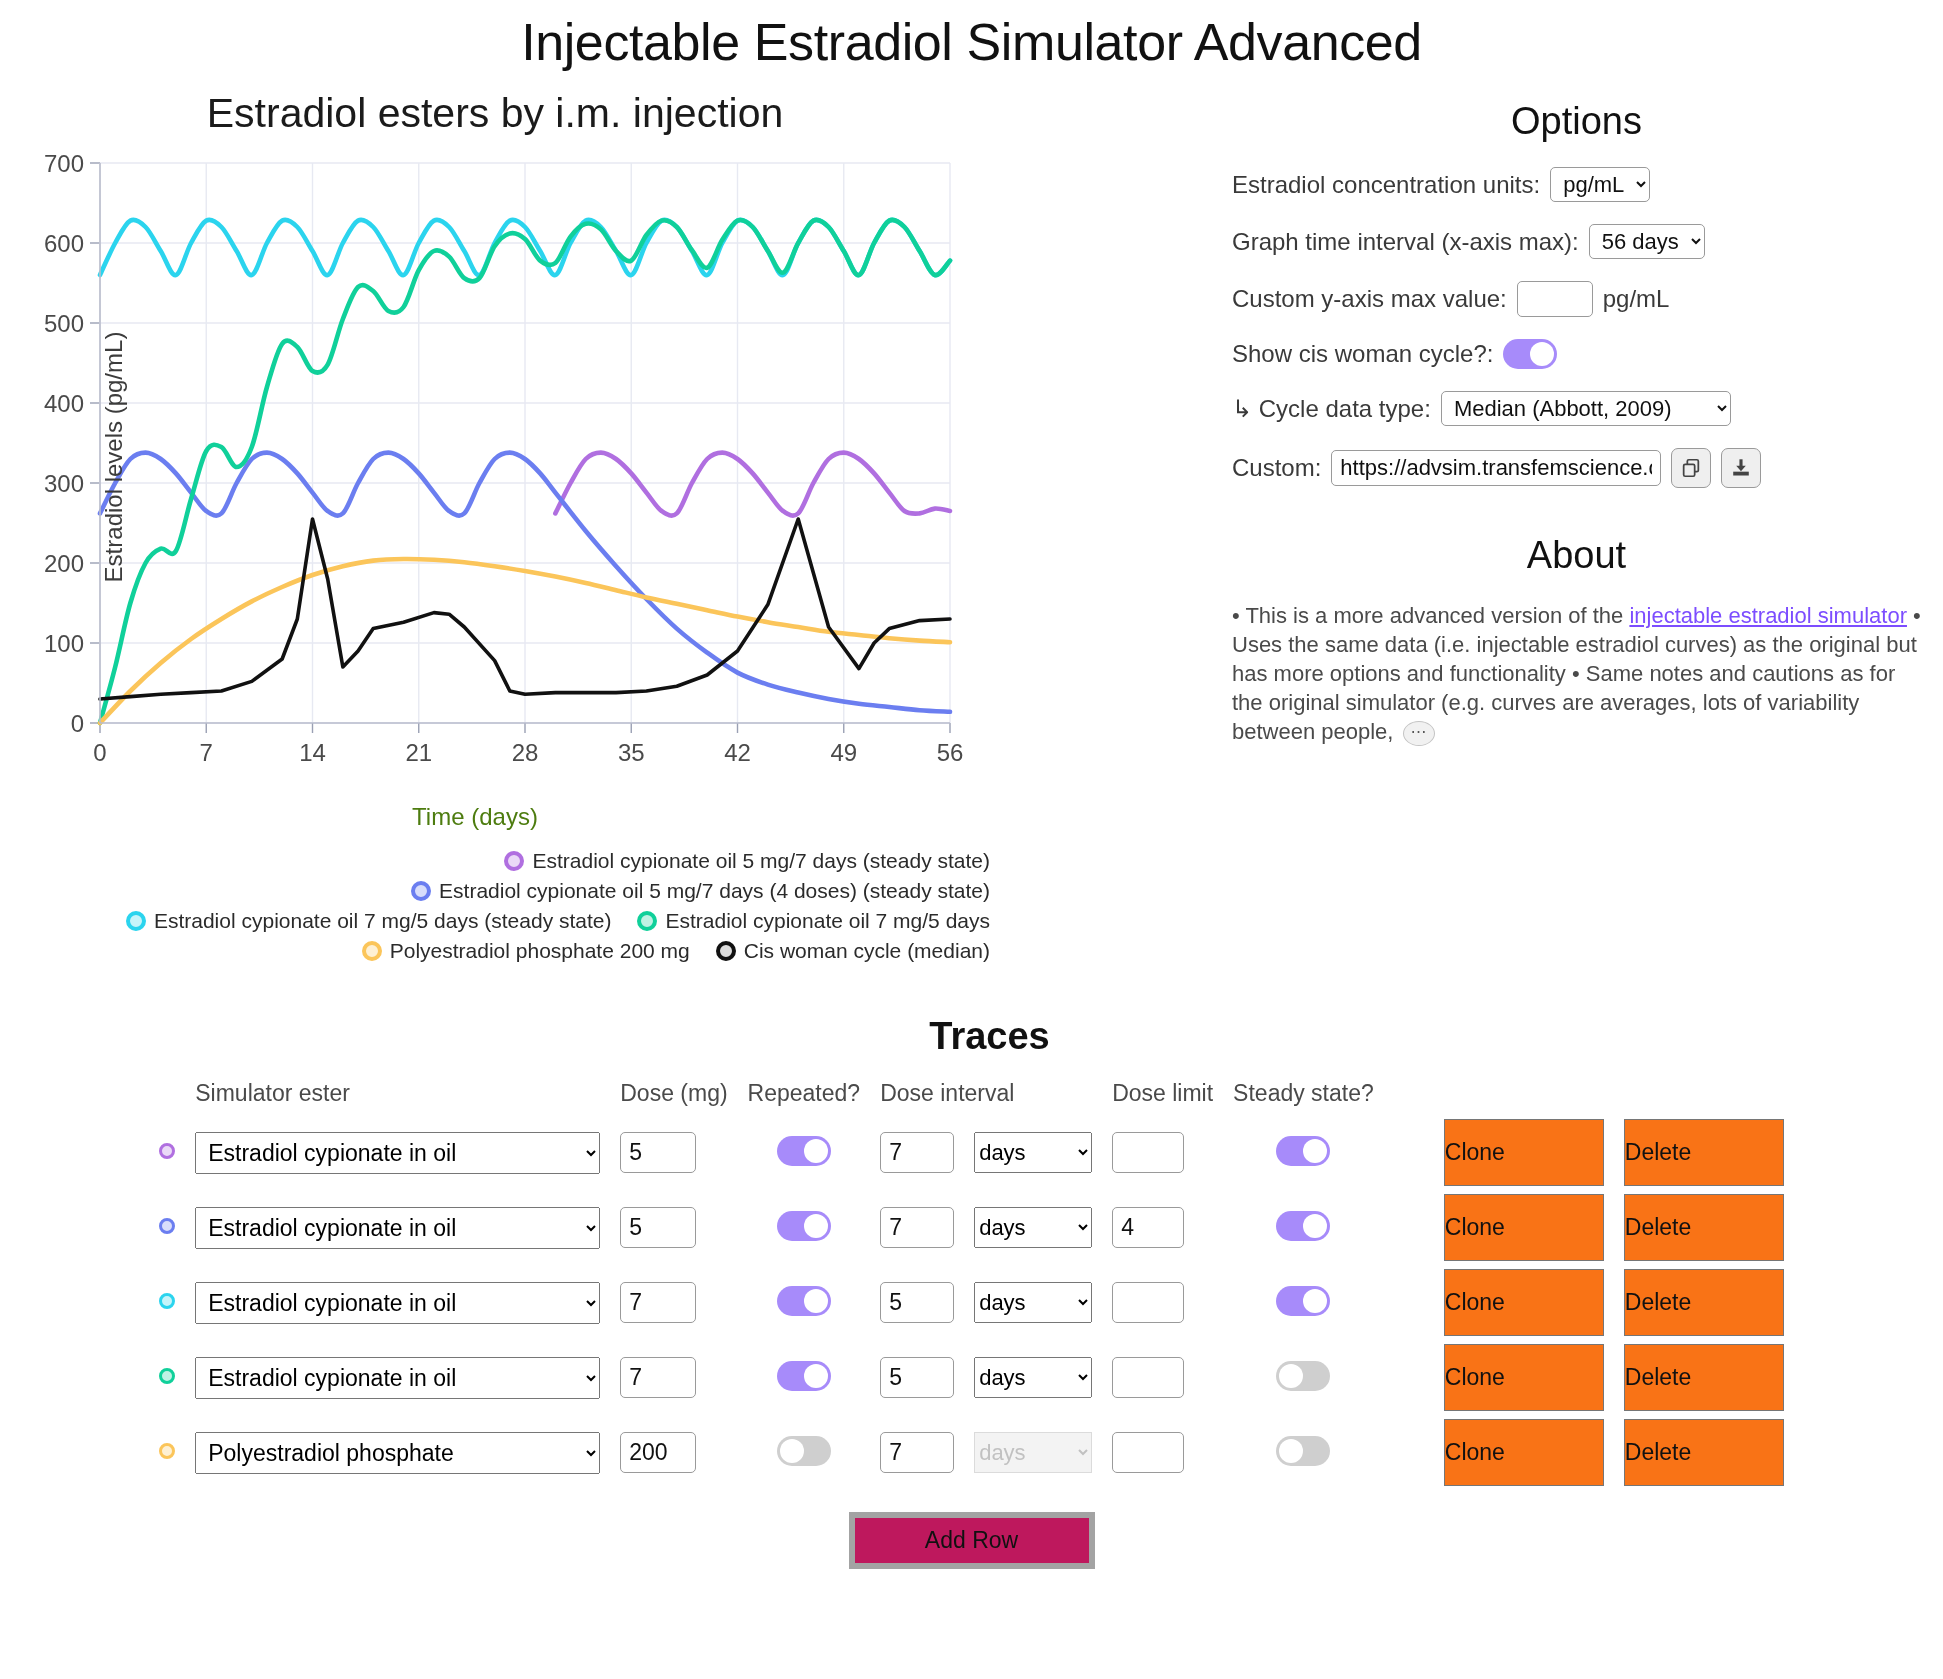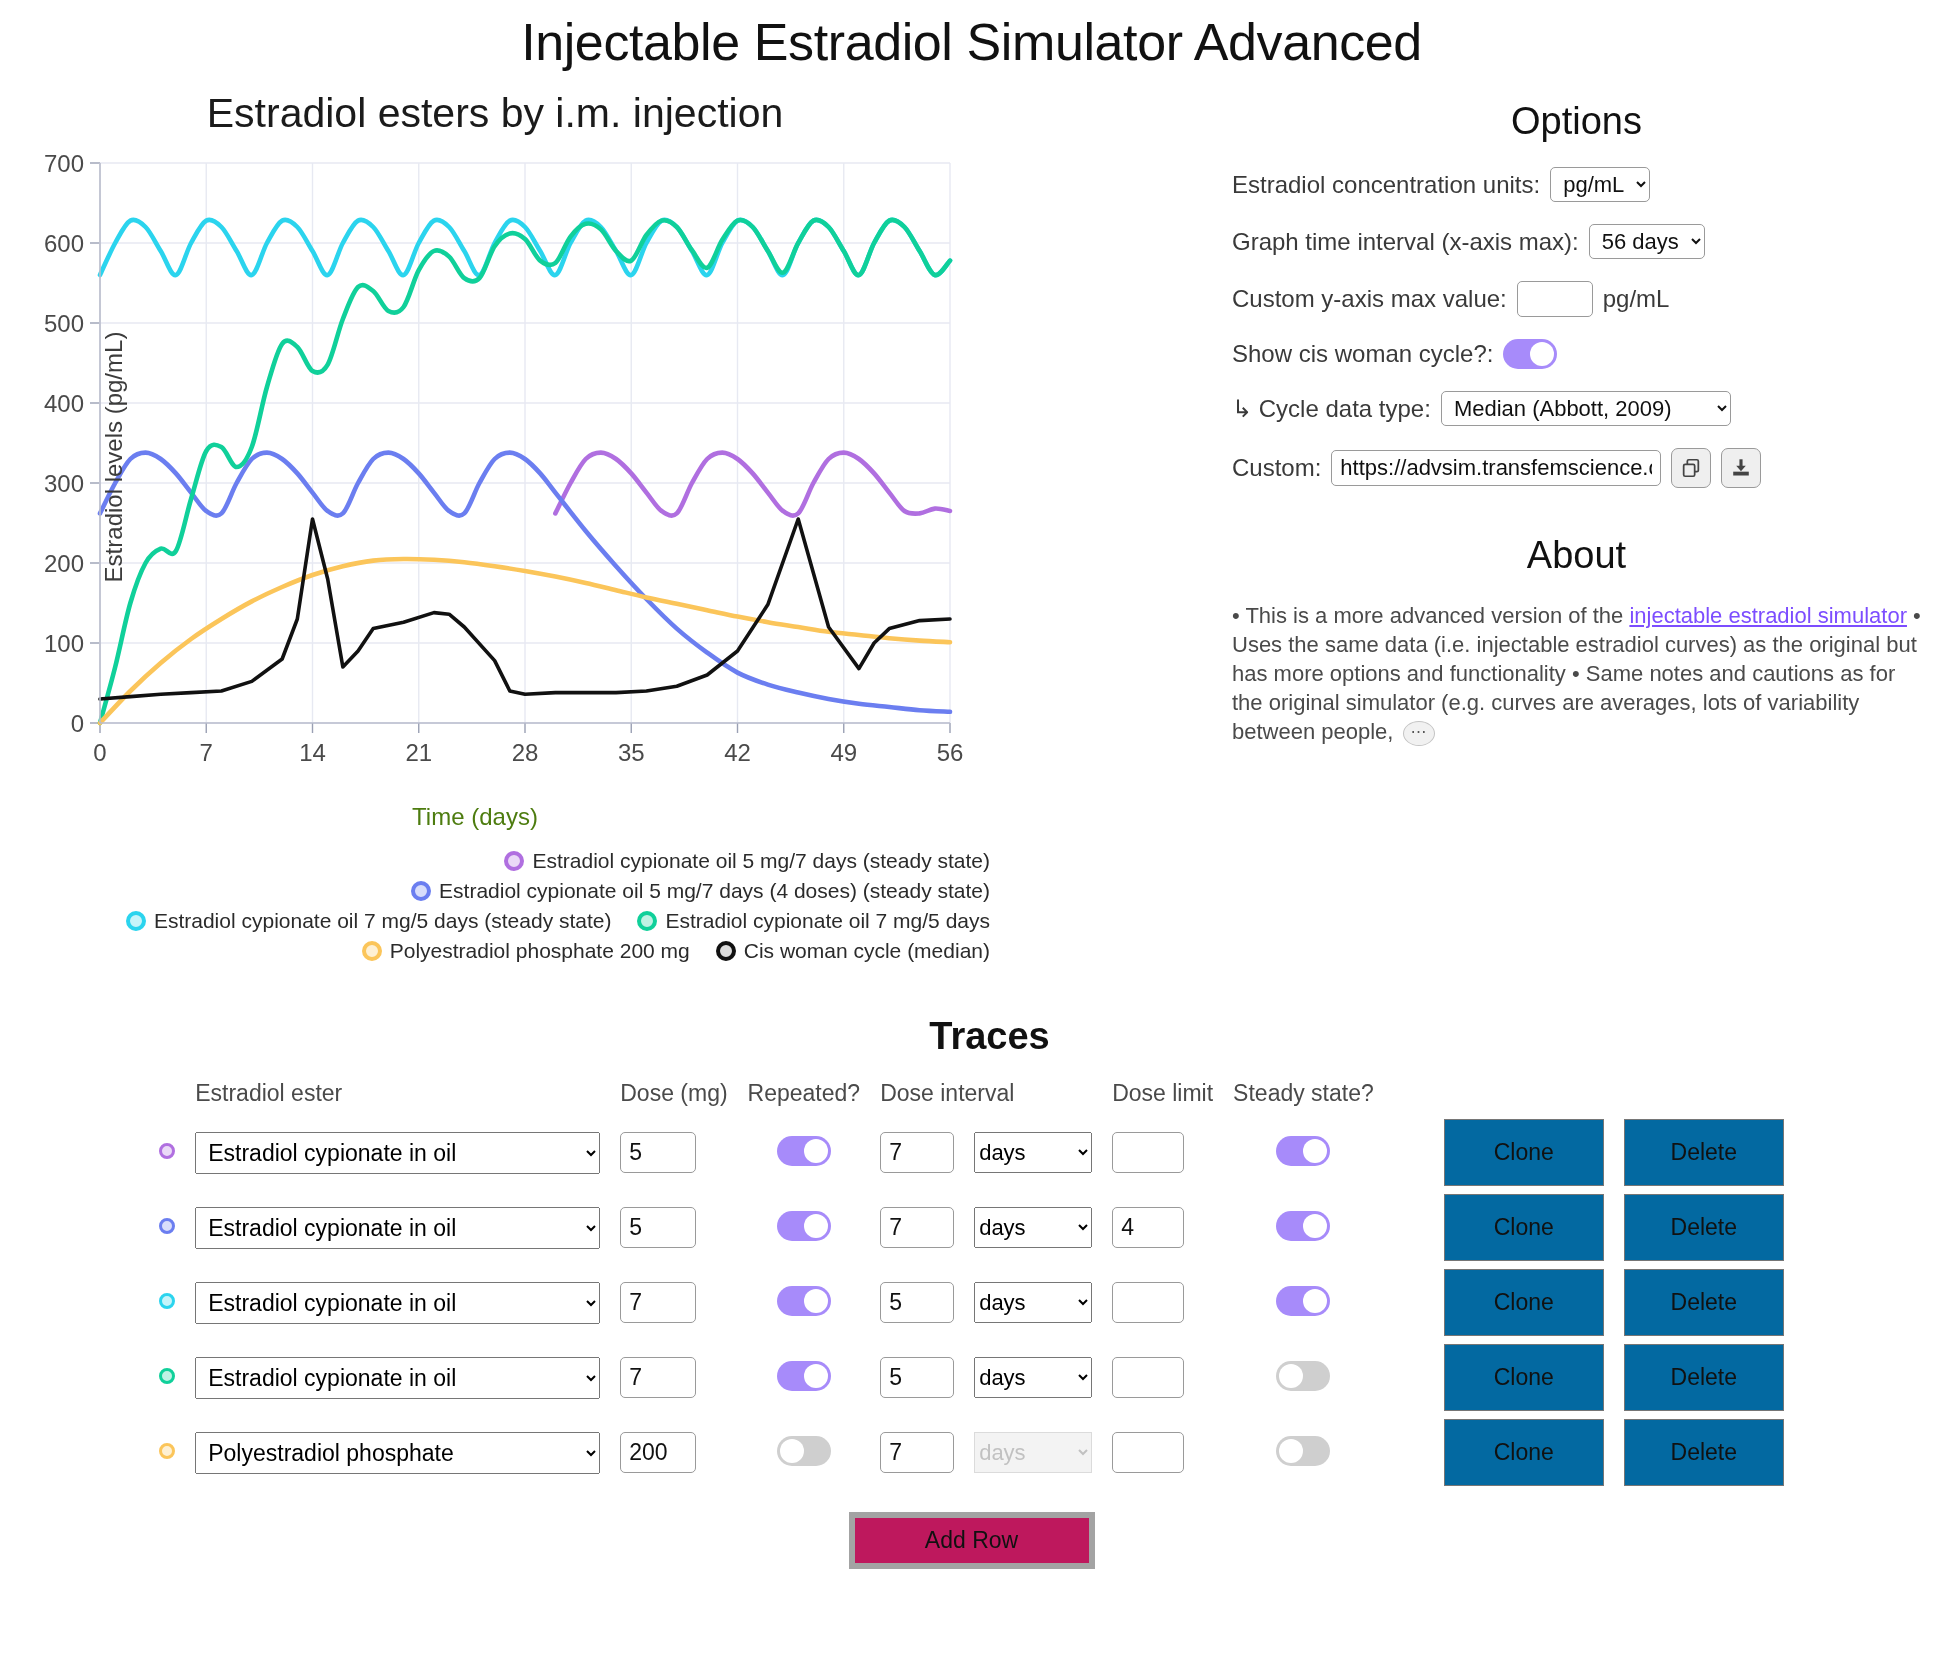--- a/index.html
+++ b/index.html
@@ -149,22 +149,22 @@
   }
   select.ester { width: 405px; font-size: 23px; padding: 6px 8px; }
   select.unit  { width: 118px; font-size: 22px; padding: 6px 0; }
   input.dose   { width: 76px;  font-size: 23px; padding: 6px 8px; }
   input.interval { width: 74px; font-size: 23px; padding: 6px 8px; }
   input.limit  { width: 72px;  font-size: 23px; padding: 6px 8px; }
   .dis { color: #a8a8a8; border-color: #cccccc; }
   .btn {
     font-family: "Liberation Sans", sans-serif;
     font-size: 23px; color: #111;
-    background: #0369a1; border: 1px solid #767676;
-    padding: 19px 0; width: 160px; text-align: center; cursor: pointer;
+    background: #f97316; border: 1px solid #767676;
+    padding: 19px 0; width: 160px; text-align: left; cursor: pointer;
   }
   .addrow-wrap { text-align: center; margin-top: 22px; }
   .btn-add {
     font-family: "Liberation Sans", sans-serif;
     font-size: 23px; color: #111;
     background: #be185d; border: 6px solid #a3a3a3;
     padding: 9px 0; width: 246px; cursor: pointer;
   }
   .cell-center { text-align: center; }
 </style>
@@ -344,21 +344,21 @@
 
     </div>
   </div>
 
   <h2 class="traces-h2">Traces</h2>
 
   <table class="traces">
     <thead>
       <tr>
         <th></th>
-        <th>Estradiol ester</th>
+        <th>Simulator ester</th>
         <th>Dose (mg)</th>
         <th class="cell-center">Repeated?</th>
         <th colspan="2">Dose interval</th>
         <th>Dose limit</th>
         <th class="cell-center">Steady state?</th>
         <th></th>
         <th></th>
       </tr>
     </thead>
     <tbody id="traces-body">

